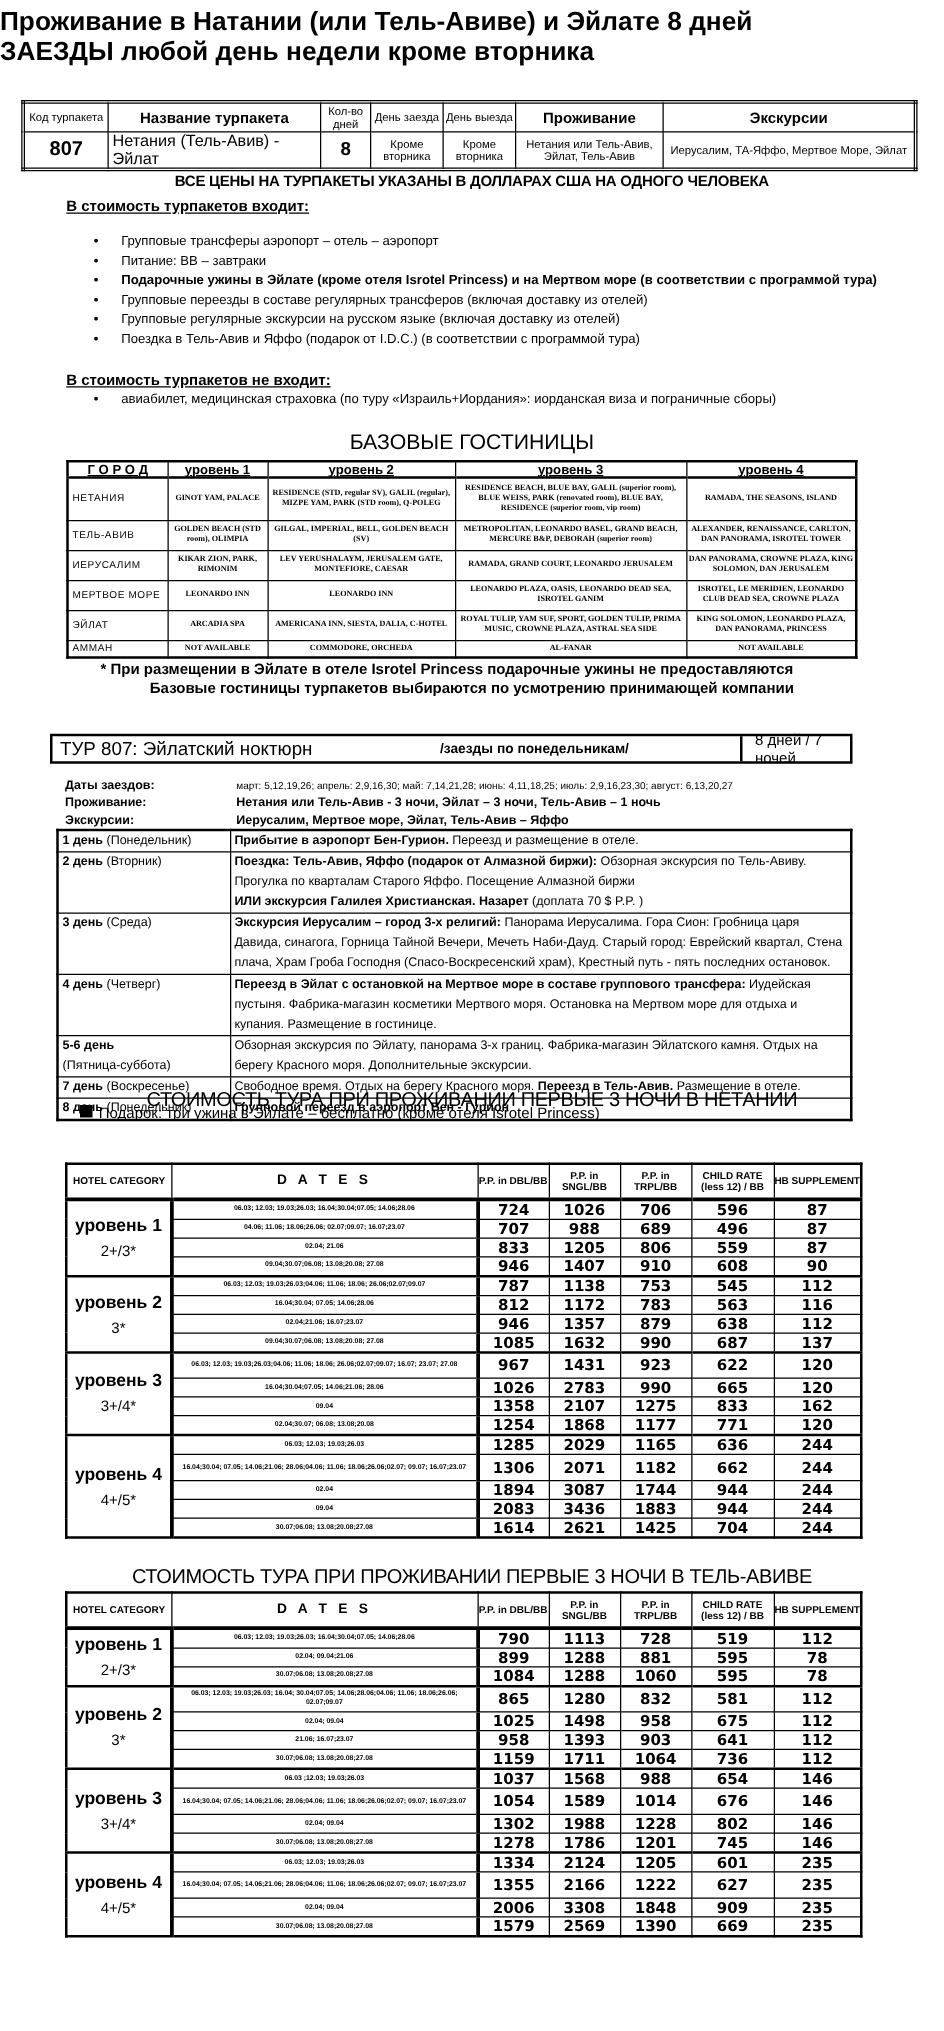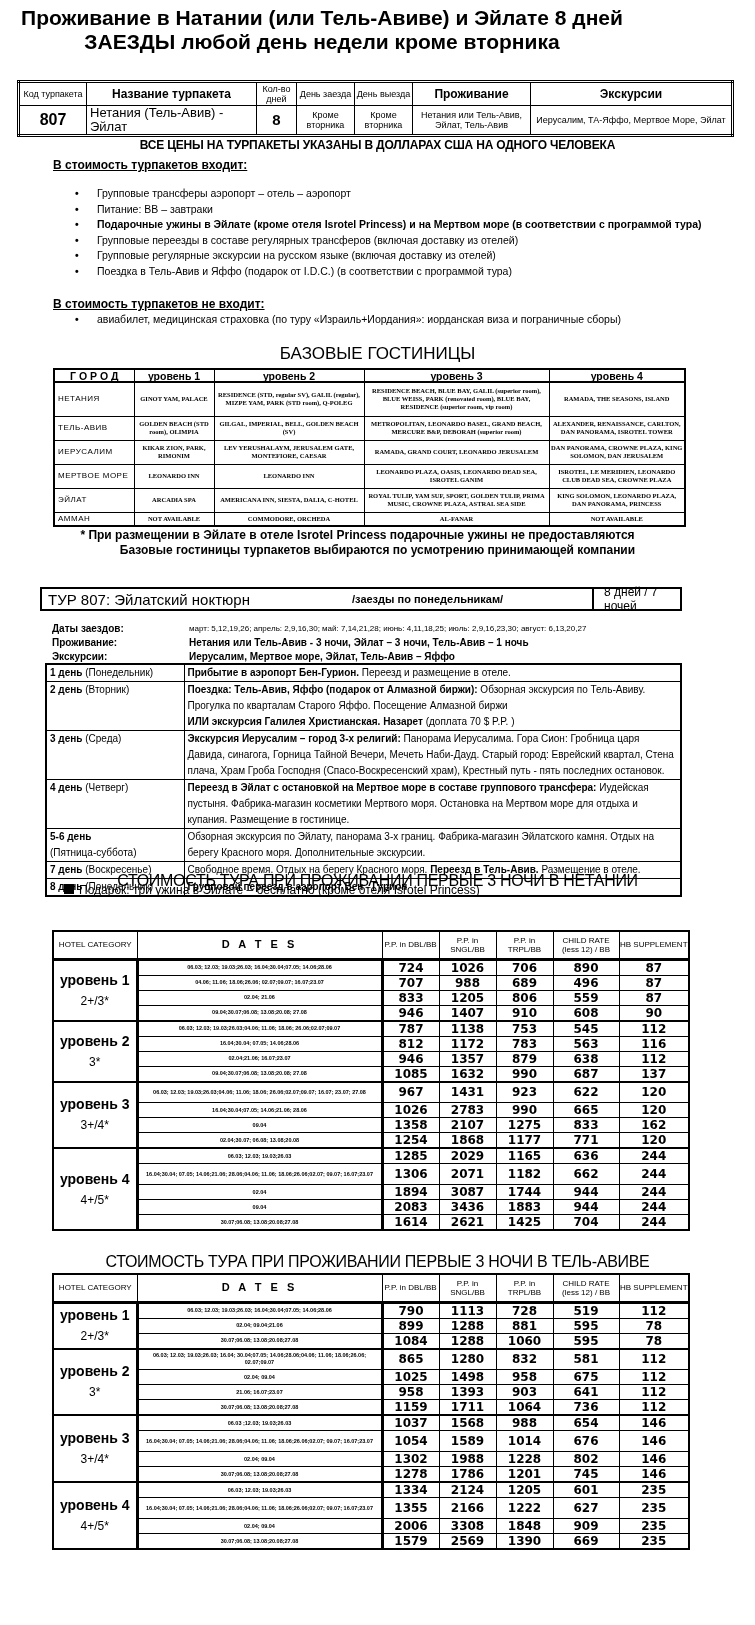--- a/index.html
+++ b/index.html
@@ -1,18 +1,18 @@
 <!DOCTYPE html>
 <html><head>
 <meta charset="utf-8">
 <style>
   * { box-sizing: border-box; margin: 0; padding: 0; }
   body { width: 755px; height: 1625px; background: #fff; color: #000; font-family: "Liberation Sans", sans-serif; position: relative; overflow: hidden; }
   .abs { position: absolute; }
-  .title { left: 0; width: 644px; text-align: center; font-weight: bold; font-size: 21px; line-height: 24px; font-family: "Liberation Sans Narrow", "Liberation Sans", sans-serif; }
+  .title { left: 0; width: 644px; font-weight: bold; font-size: 21px; line-height: 24px; font-family: "Liberation Sans Narrow", "Liberation Sans", sans-serif; }
   table { border-collapse: collapse; }
   .summary { left: 17px; top: 80px; width: 717px; border: 3px double #000; }
   .summary td { border: 1px solid #000; text-align: center; vertical-align: middle; font-size: 9px; line-height: 10px; }
   .summary .hdr td { height: 24px; }
   .summary .big { font-size: 12px; font-weight: bold; }
   .summary .row td { height: 30px; }
   .note-all { left: 0; width: 755px; top: 138px; text-align: center; font-size: 12px; font-weight: bold; letter-spacing: -0.2px; }
   .sect-h { font-size: 12px; font-weight: bold; text-decoration: underline; left: 53px; }
   .bul { left: 75px; font-size: 10.5px; line-height: 15.5px; }
   .bul li { list-style: none; position: relative; padding-left: 22px; }
@@ -32,21 +32,21 @@
   .meta .k { position: absolute; left: 0; font-weight: bold; }
   .meta .v { position: absolute; left: 137px; font-weight: bold; white-space: nowrap; }
   .prog { left: 45px; top: 663px; width: 637px; border: 2px solid #000; }
   .prog td { border: 1px solid #000; font-size: 10px; line-height: 16px; vertical-align: top; padding: 0 3px; }
   .prog td.d { width: 138px; }
   .prog td b { font-weight: bold; }
   .gift { left: 52px; top: 883px; font-size: 12px; padding-left: 12px; }
   .gift .sq { display: inline-block; width: 10px; height: 10px; background: #000; margin-right: 5px; }
   .price-h { left: 0; width: 755px; text-align: center; font-size: 16px; letter-spacing: -0.3px; }
   .price { left: 52px; width: 638px; border: 2px solid #000; }
-  .price th { border: 1px solid #000; font-weight: normal; font-size: 8px; line-height: 9px; text-align: center; }
+  .price th { border: 1px solid #000; font-weight: bold; font-size: 8px; line-height: 9px; text-align: center; }
   .price th.dates { font-size: 11px; font-weight: bold; letter-spacing: 3px; }
   .price td { border: 1px solid #000; text-align: center; vertical-align: middle; }
   .price td.cat { font-weight: bold; font-size: 14px; line-height: 20px; border-right: 3px solid #000; }
   .price td.cat small { font-size: 12px; font-weight: normal; }
   .price td.dt { font-size: 5.5px; font-weight: bold; height: 15px; line-height: 7px; border-right: 3px solid #000; }
   .price td.num { font-size: 12px; font-weight: bold; font-family: "DejaVu Sans", sans-serif; }
   .price tr.gstart td { border-top: 2px solid #000; }
   .price tr.hrow th { border-bottom: 3px solid #000; height: 28px; }
 </style>
 </head>
@@ -217,21 +217,21 @@
         <th style="width:57px">P.P. in TRPL/BB</th>
         <th style="width:66px">CHILD RATE (less 12) / BB</th>
         <th>HB SUPPLEMENT</th>
       </tr>
       <tr class="gstart">
         <td class="cat" rowspan="4"><span>уровень 1</span><br><small>2+/3*</small></td>
         <td class="dt" style="height:15px">06.03; 12.03; 19.03;26.03; 16.04;30.04;07.05; 14.06;28.06</td>
         <td class="num">724</td>
         <td class="num">1026</td>
         <td class="num">706</td>
-        <td class="num">890</td>
+        <td class="num">596</td>
         <td class="num">87</td>
       </tr>
       <tr class="">
         <td class="dt" style="height:15px">04.06; 11.06; 18.06;26.06; 02.07;09.07; 16.07;23.07</td>
         <td class="num">707</td>
         <td class="num">988</td>
         <td class="num">689</td>
         <td class="num">496</td>
         <td class="num">87</td>
       </tr>

